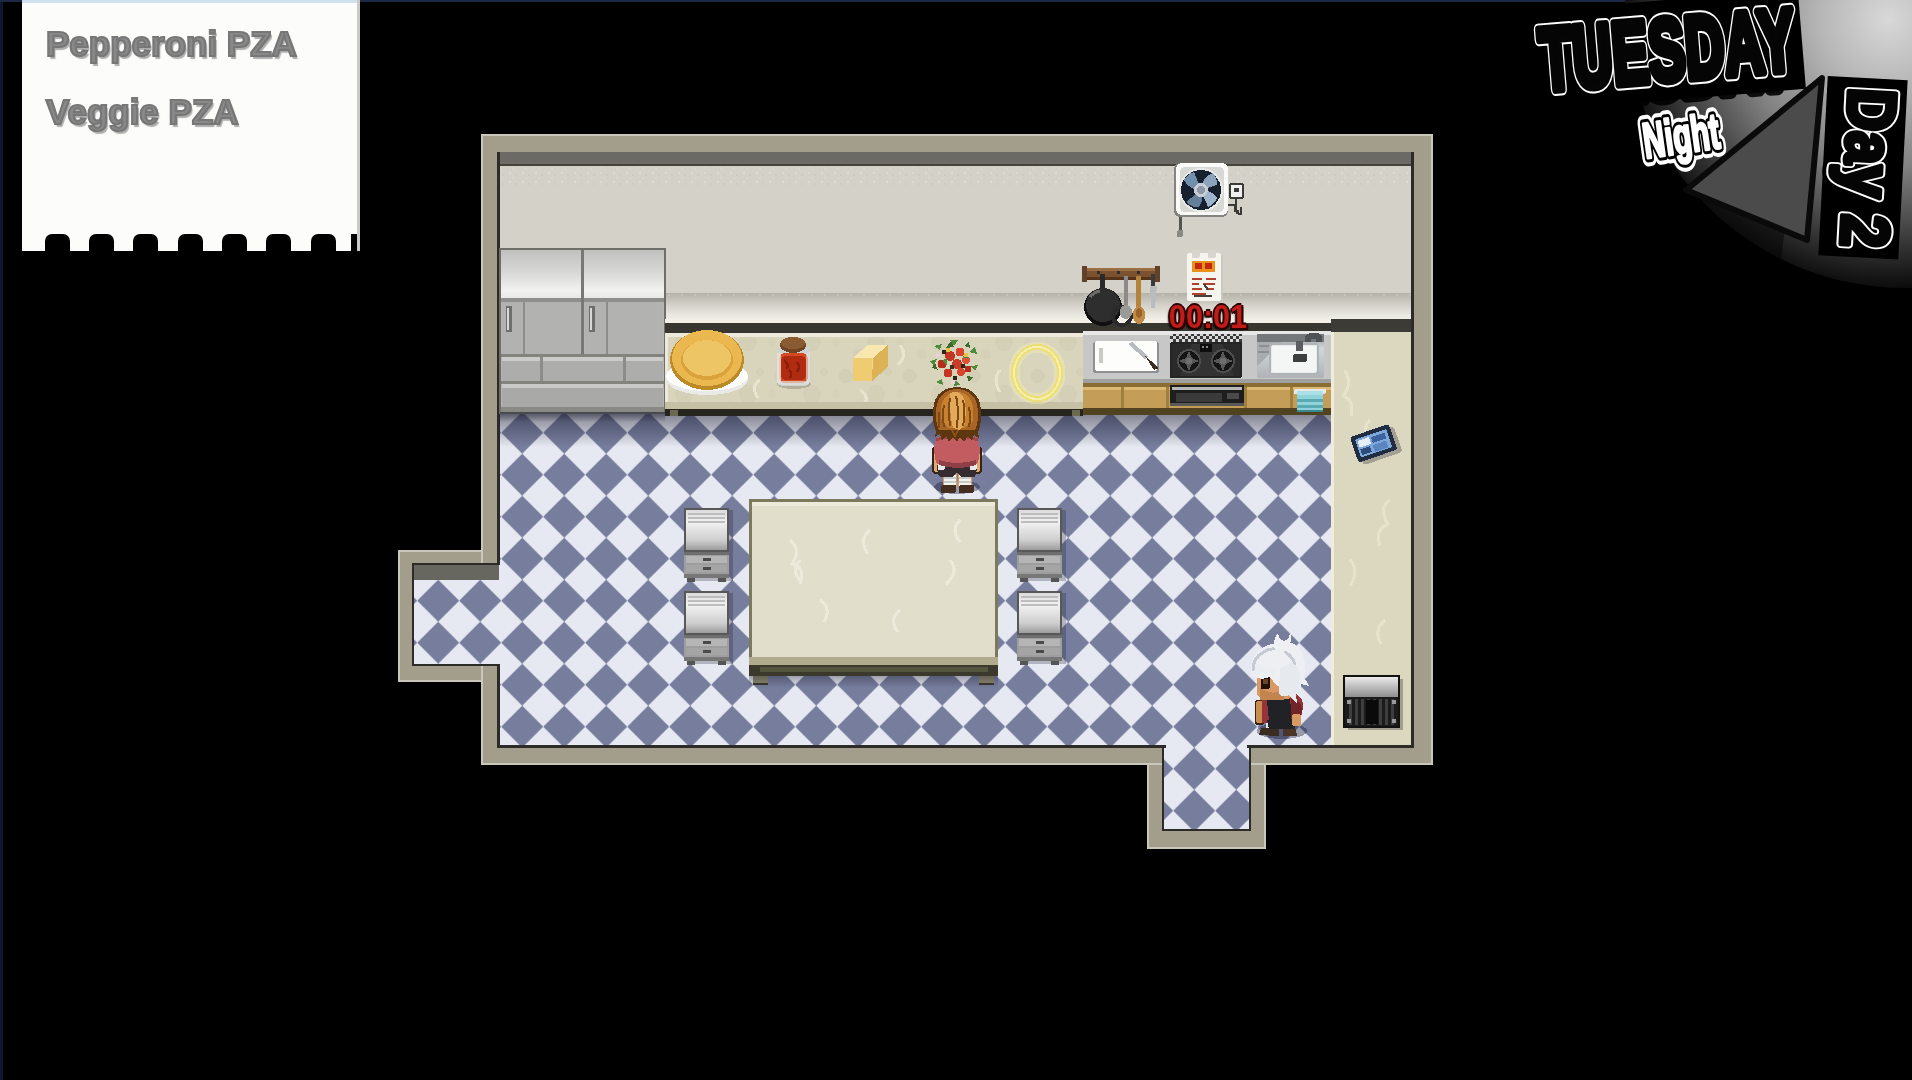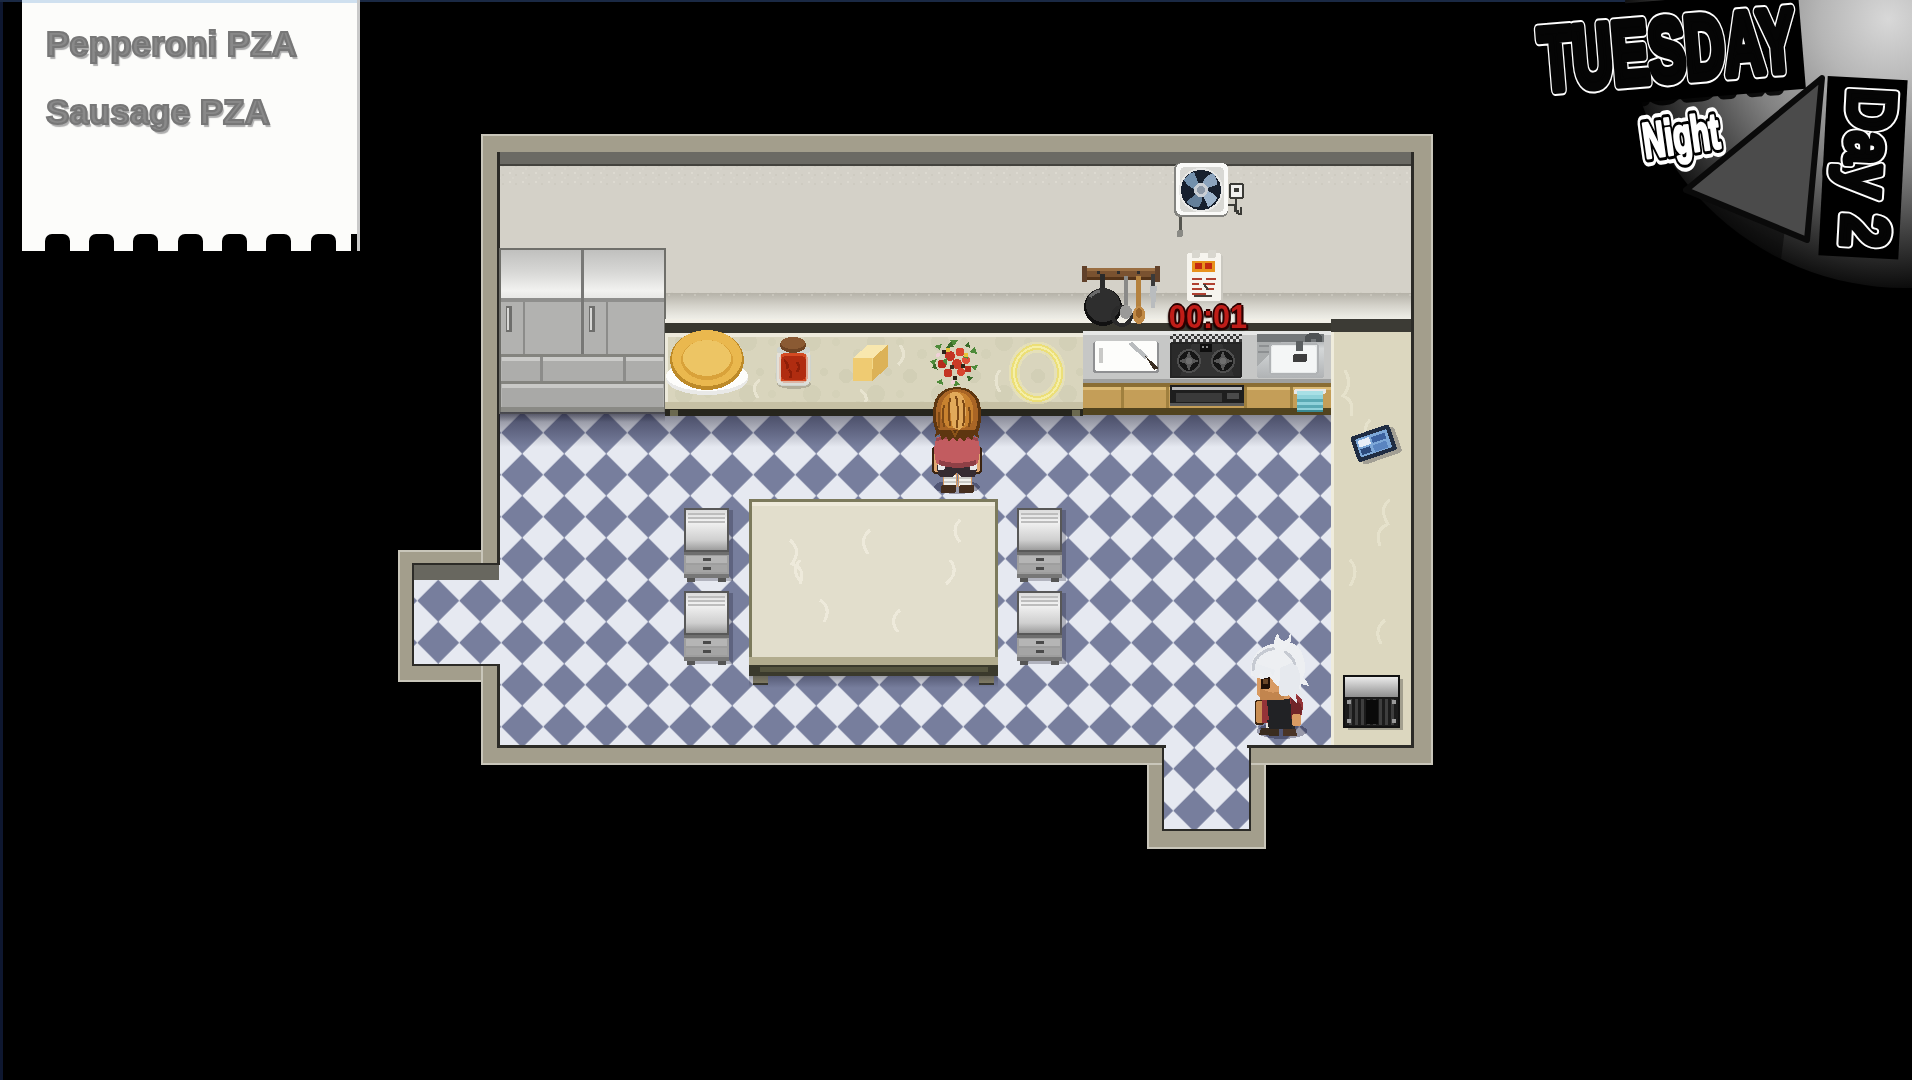--- a/index.html
+++ b/index.html
@@ -480,21 +480,21 @@
   <div class="abs" style="left:133px;top:234px;width:25px;height:17px;background:#000;border-radius:7px 7px 0 0;"></div>
   <div class="abs" style="left:178px;top:234px;width:25px;height:17px;background:#000;border-radius:7px 7px 0 0;"></div>
   <div class="abs" style="left:222px;top:234px;width:25px;height:17px;background:#000;border-radius:7px 7px 0 0;"></div>
   <div class="abs" style="left:266px;top:234px;width:25px;height:17px;background:#000;border-radius:7px 7px 0 0;"></div>
   <div class="abs" style="left:311px;top:234px;width:25px;height:17px;background:#000;border-radius:7px 7px 0 0;"></div>
   <div class="abs" style="left:351px;top:234px;width:9px;height:17px;background:#000;"></div>
   <div class="abs" style="left:46px;top:0;width:300px;height:251px;filter:grayscale(1);
       font-size:35px;font-weight:bold;line-height:67.5px;color:#f97316;
       -webkit-text-stroke:2.2px #777;text-shadow:2px 3px 1px #adadad;">
       <div style="margin-top:10px;">Pepperoni PZA</div>
-      <div>Sausage PZA</div>
+      <div>Veggie PZA</div>
   </div>
   <div class="abs" style="left:357px;top:0;width:3px;height:251px;background:#c9c9c9;"></div>
 
   <div class="abs" style="left:1625px;top:-272px;width:560px;height:560px;border-radius:50%;
        background:radial-gradient(circle 285px at 47% 52%, #d8d8d8 0%, #b6b6b6 24%, #818181 52%, #3e3e3e 76%, #0a0a0a 95%, #000 100%);"></div>
   <svg class="abs" style="left:1600px;top:0;filter:grayscale(1)" width="312" height="320" viewBox="1600 0 312 320">
     <polygon points="1800,110 1670,215 1780,268" fill="rgba(0,0,0,0.45)"></polygon>
     <polygon points="1822,78 1686,190 1807,240" fill="#4b4b4b" stroke="#0a0a0a" stroke-width="6" stroke-linejoin="round"></polygon>
   </svg>
   <svg class="abs" style="left:1450px;top:0;filter:grayscale(1)" width="462" height="330" viewBox="1450 0 462 330">

